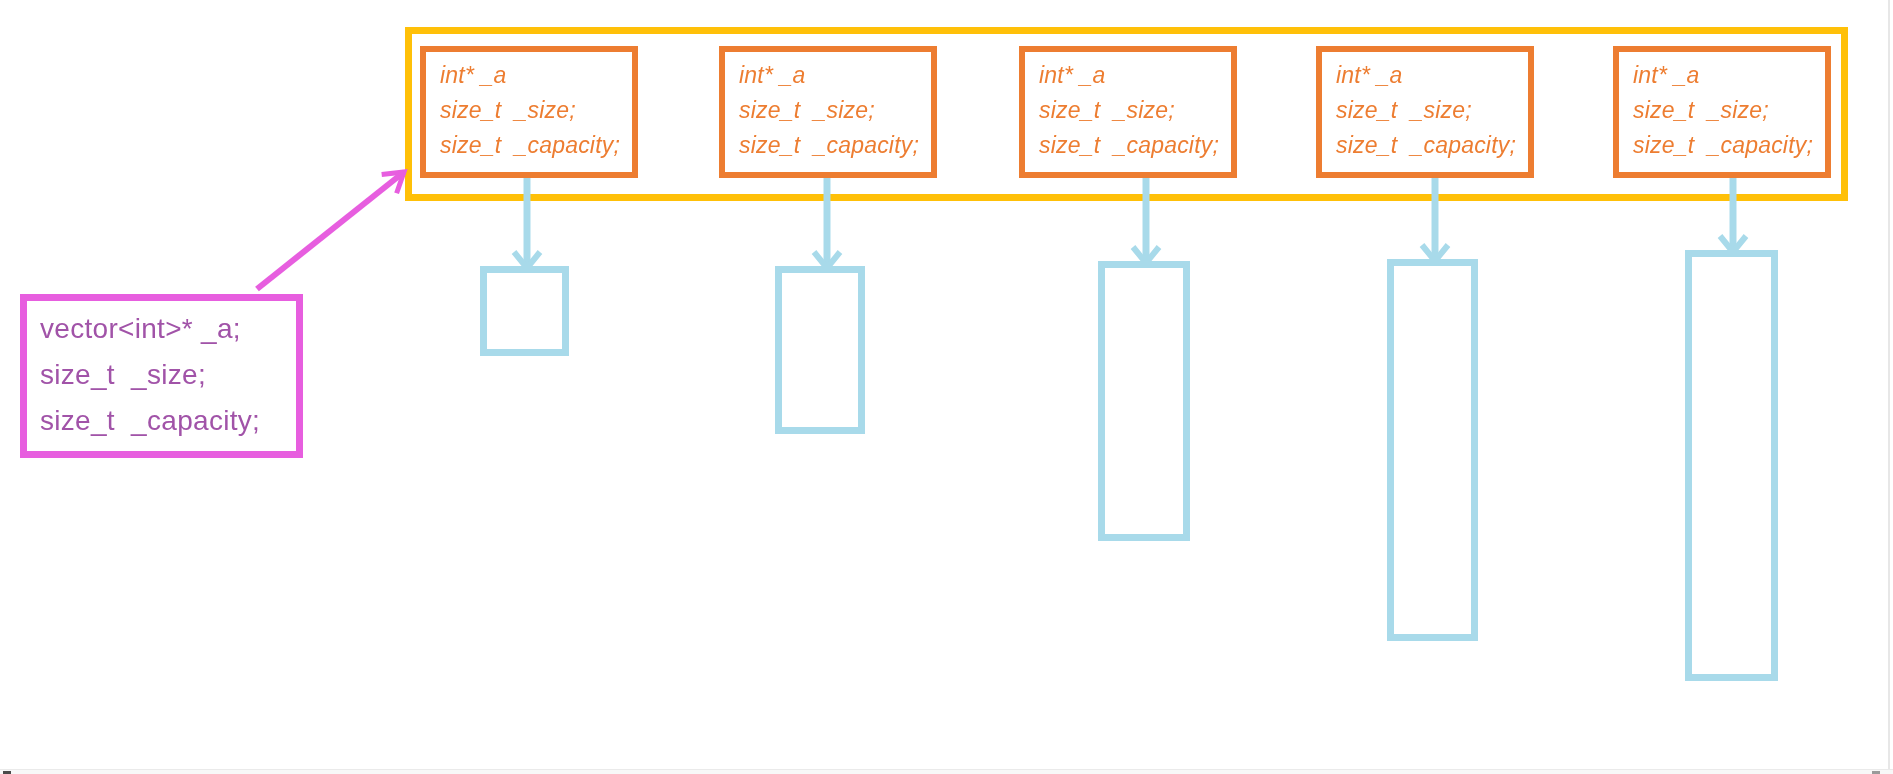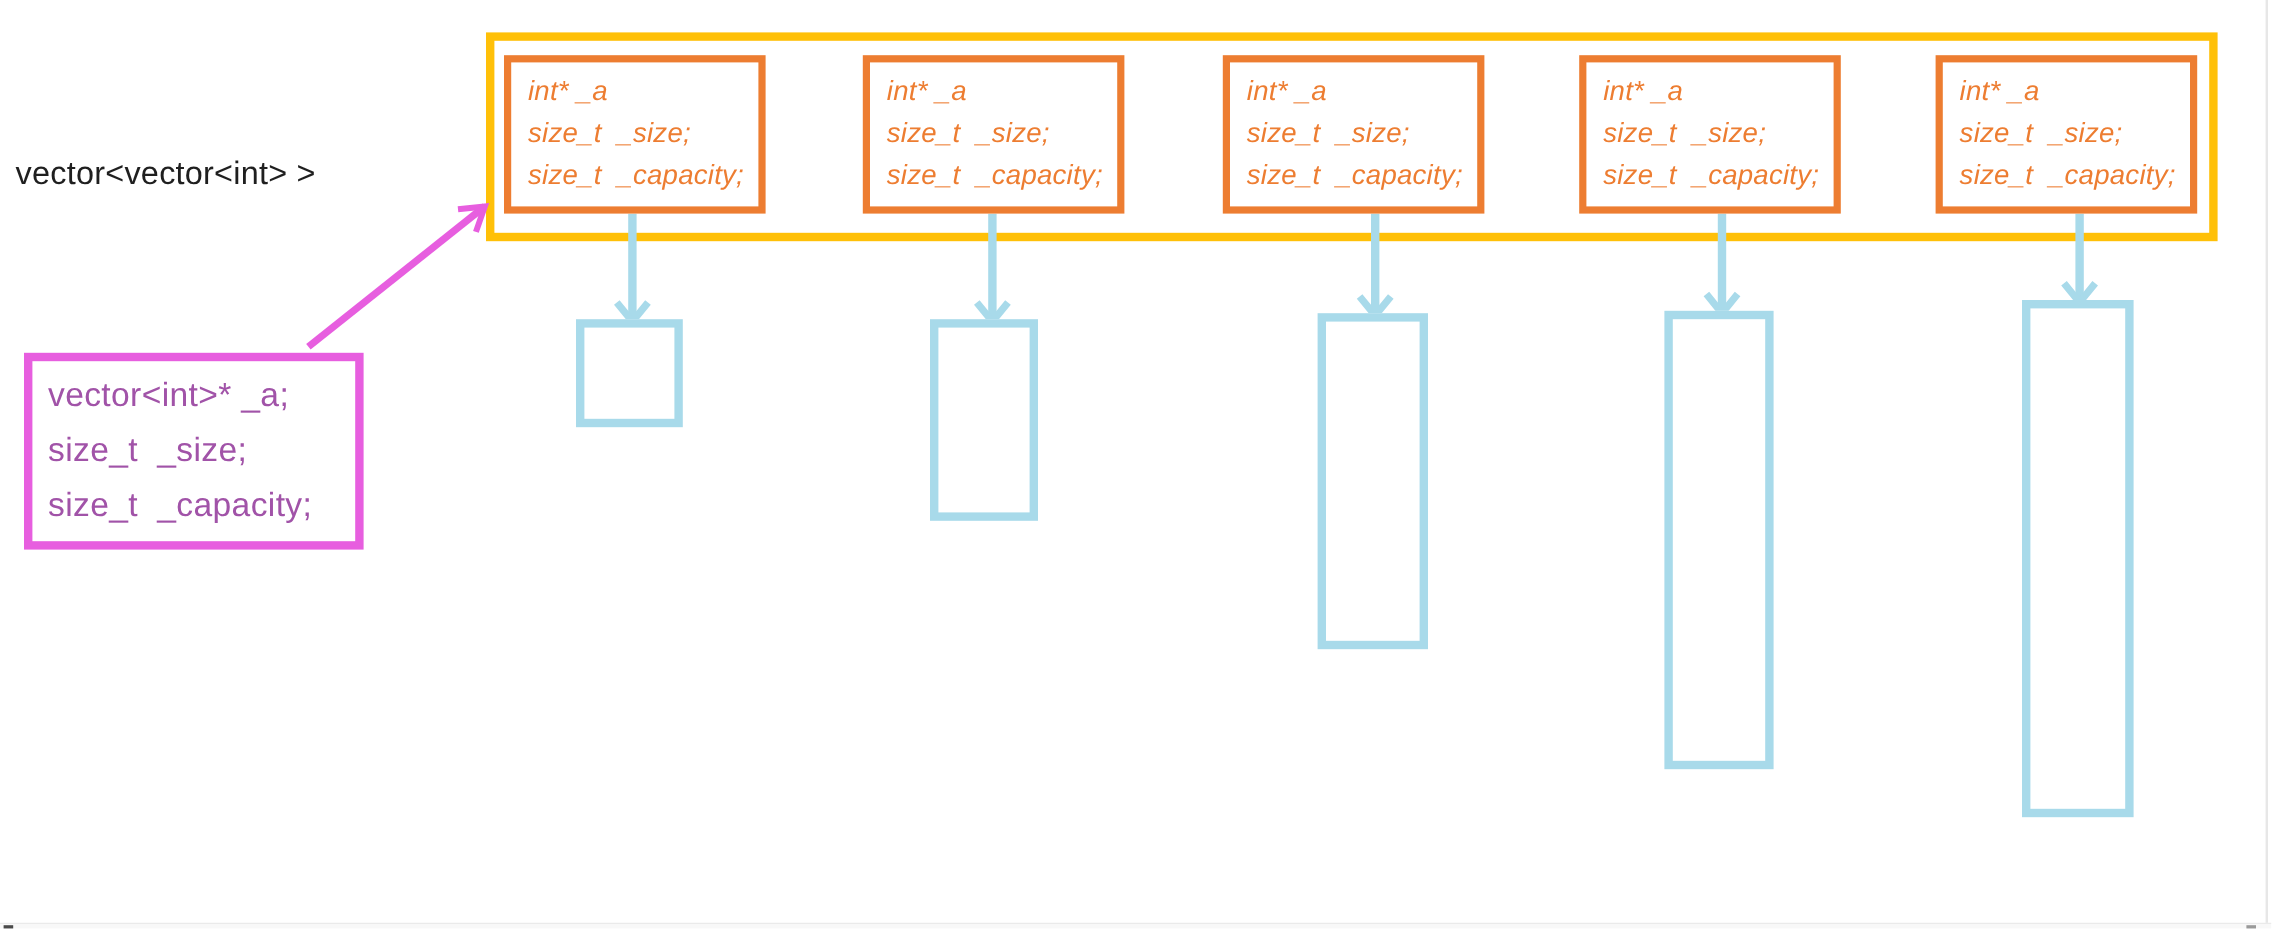--- a/index.html
+++ b/index.html
@@ -114,21 +114,20 @@
     background: #4a4a4a;
   }
   .speck.left { left: 3px; }
   .speck.right { left: 1872px; background: #9a9a9a; }
 </style>
 </head>
 <body>
 
 <div class="canvas">
 
-  <div class="title">vector&lt;vector&lt;int&gt; &gt;</div>
 
   <div class="gold-box"></div>
 
   <div class="magenta-box">
     <div class="mline">vector&lt;int&gt;* _a;</div>
     <div class="mline">size_t  _size;</div>
     <div class="mline">size_t  _capacity;</div>
   </div>
 
   <svg id="arrow-layer" width="1893" height="774" viewBox="0 0 1893 774">

